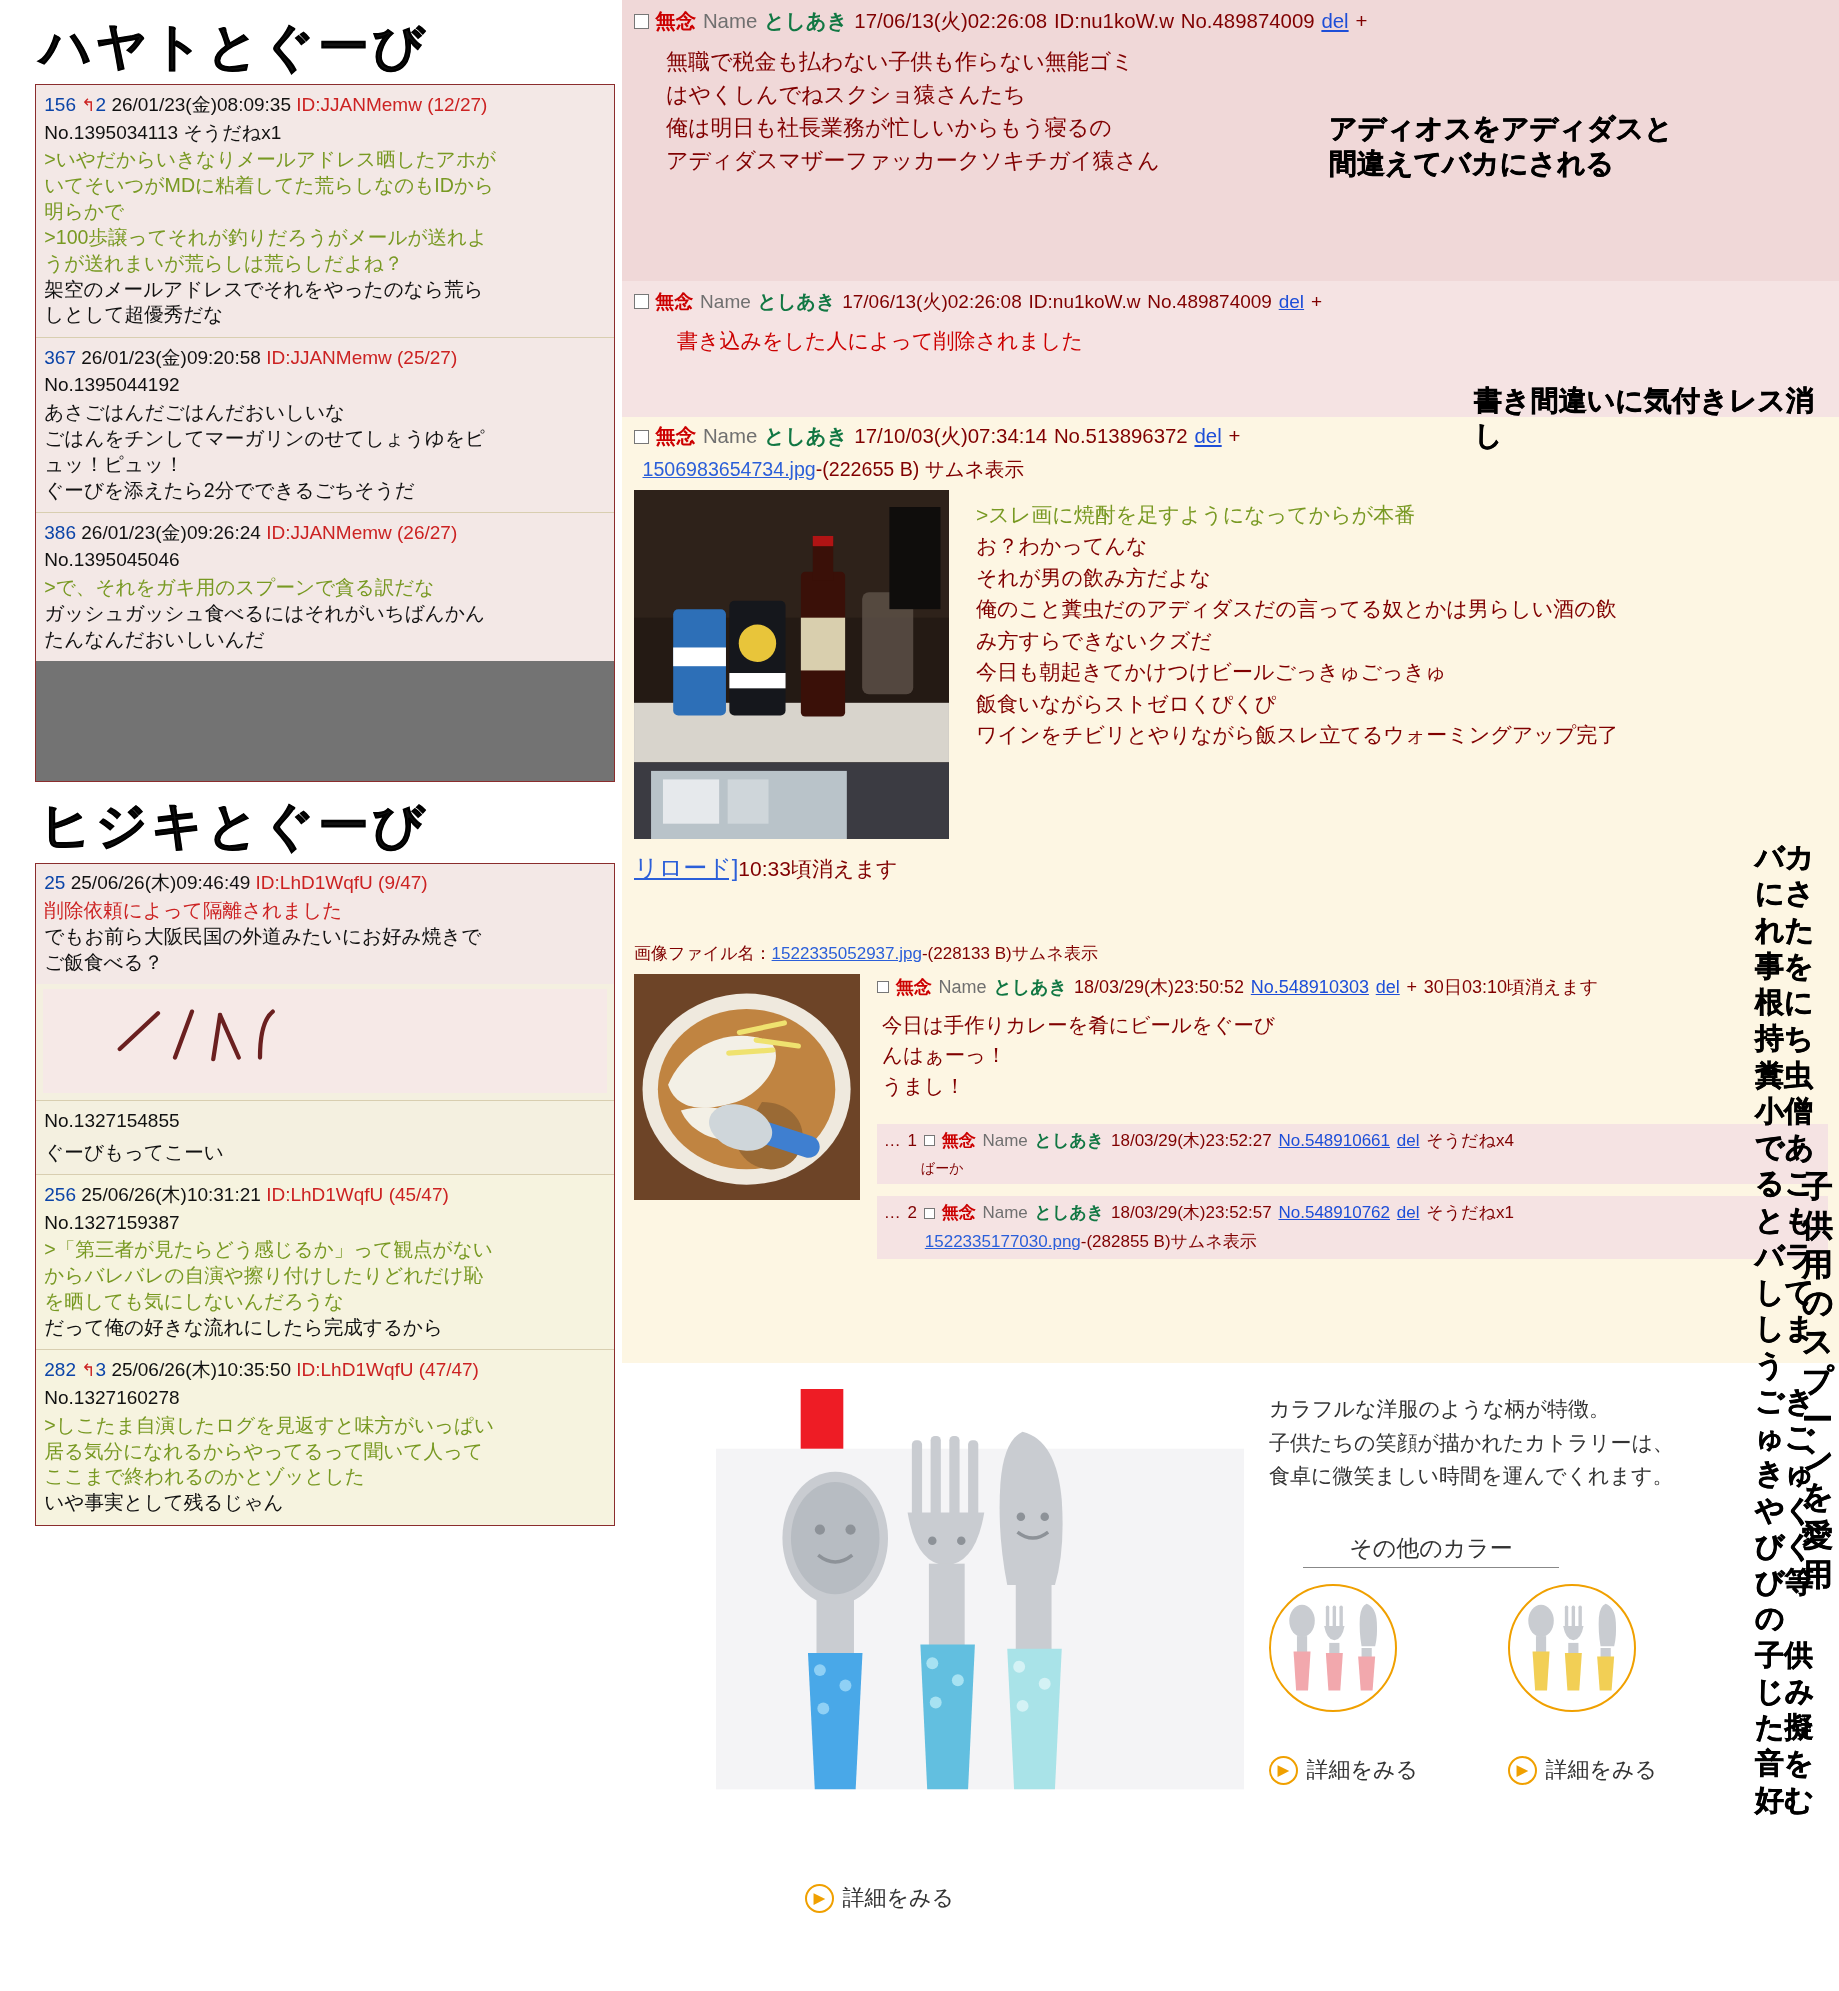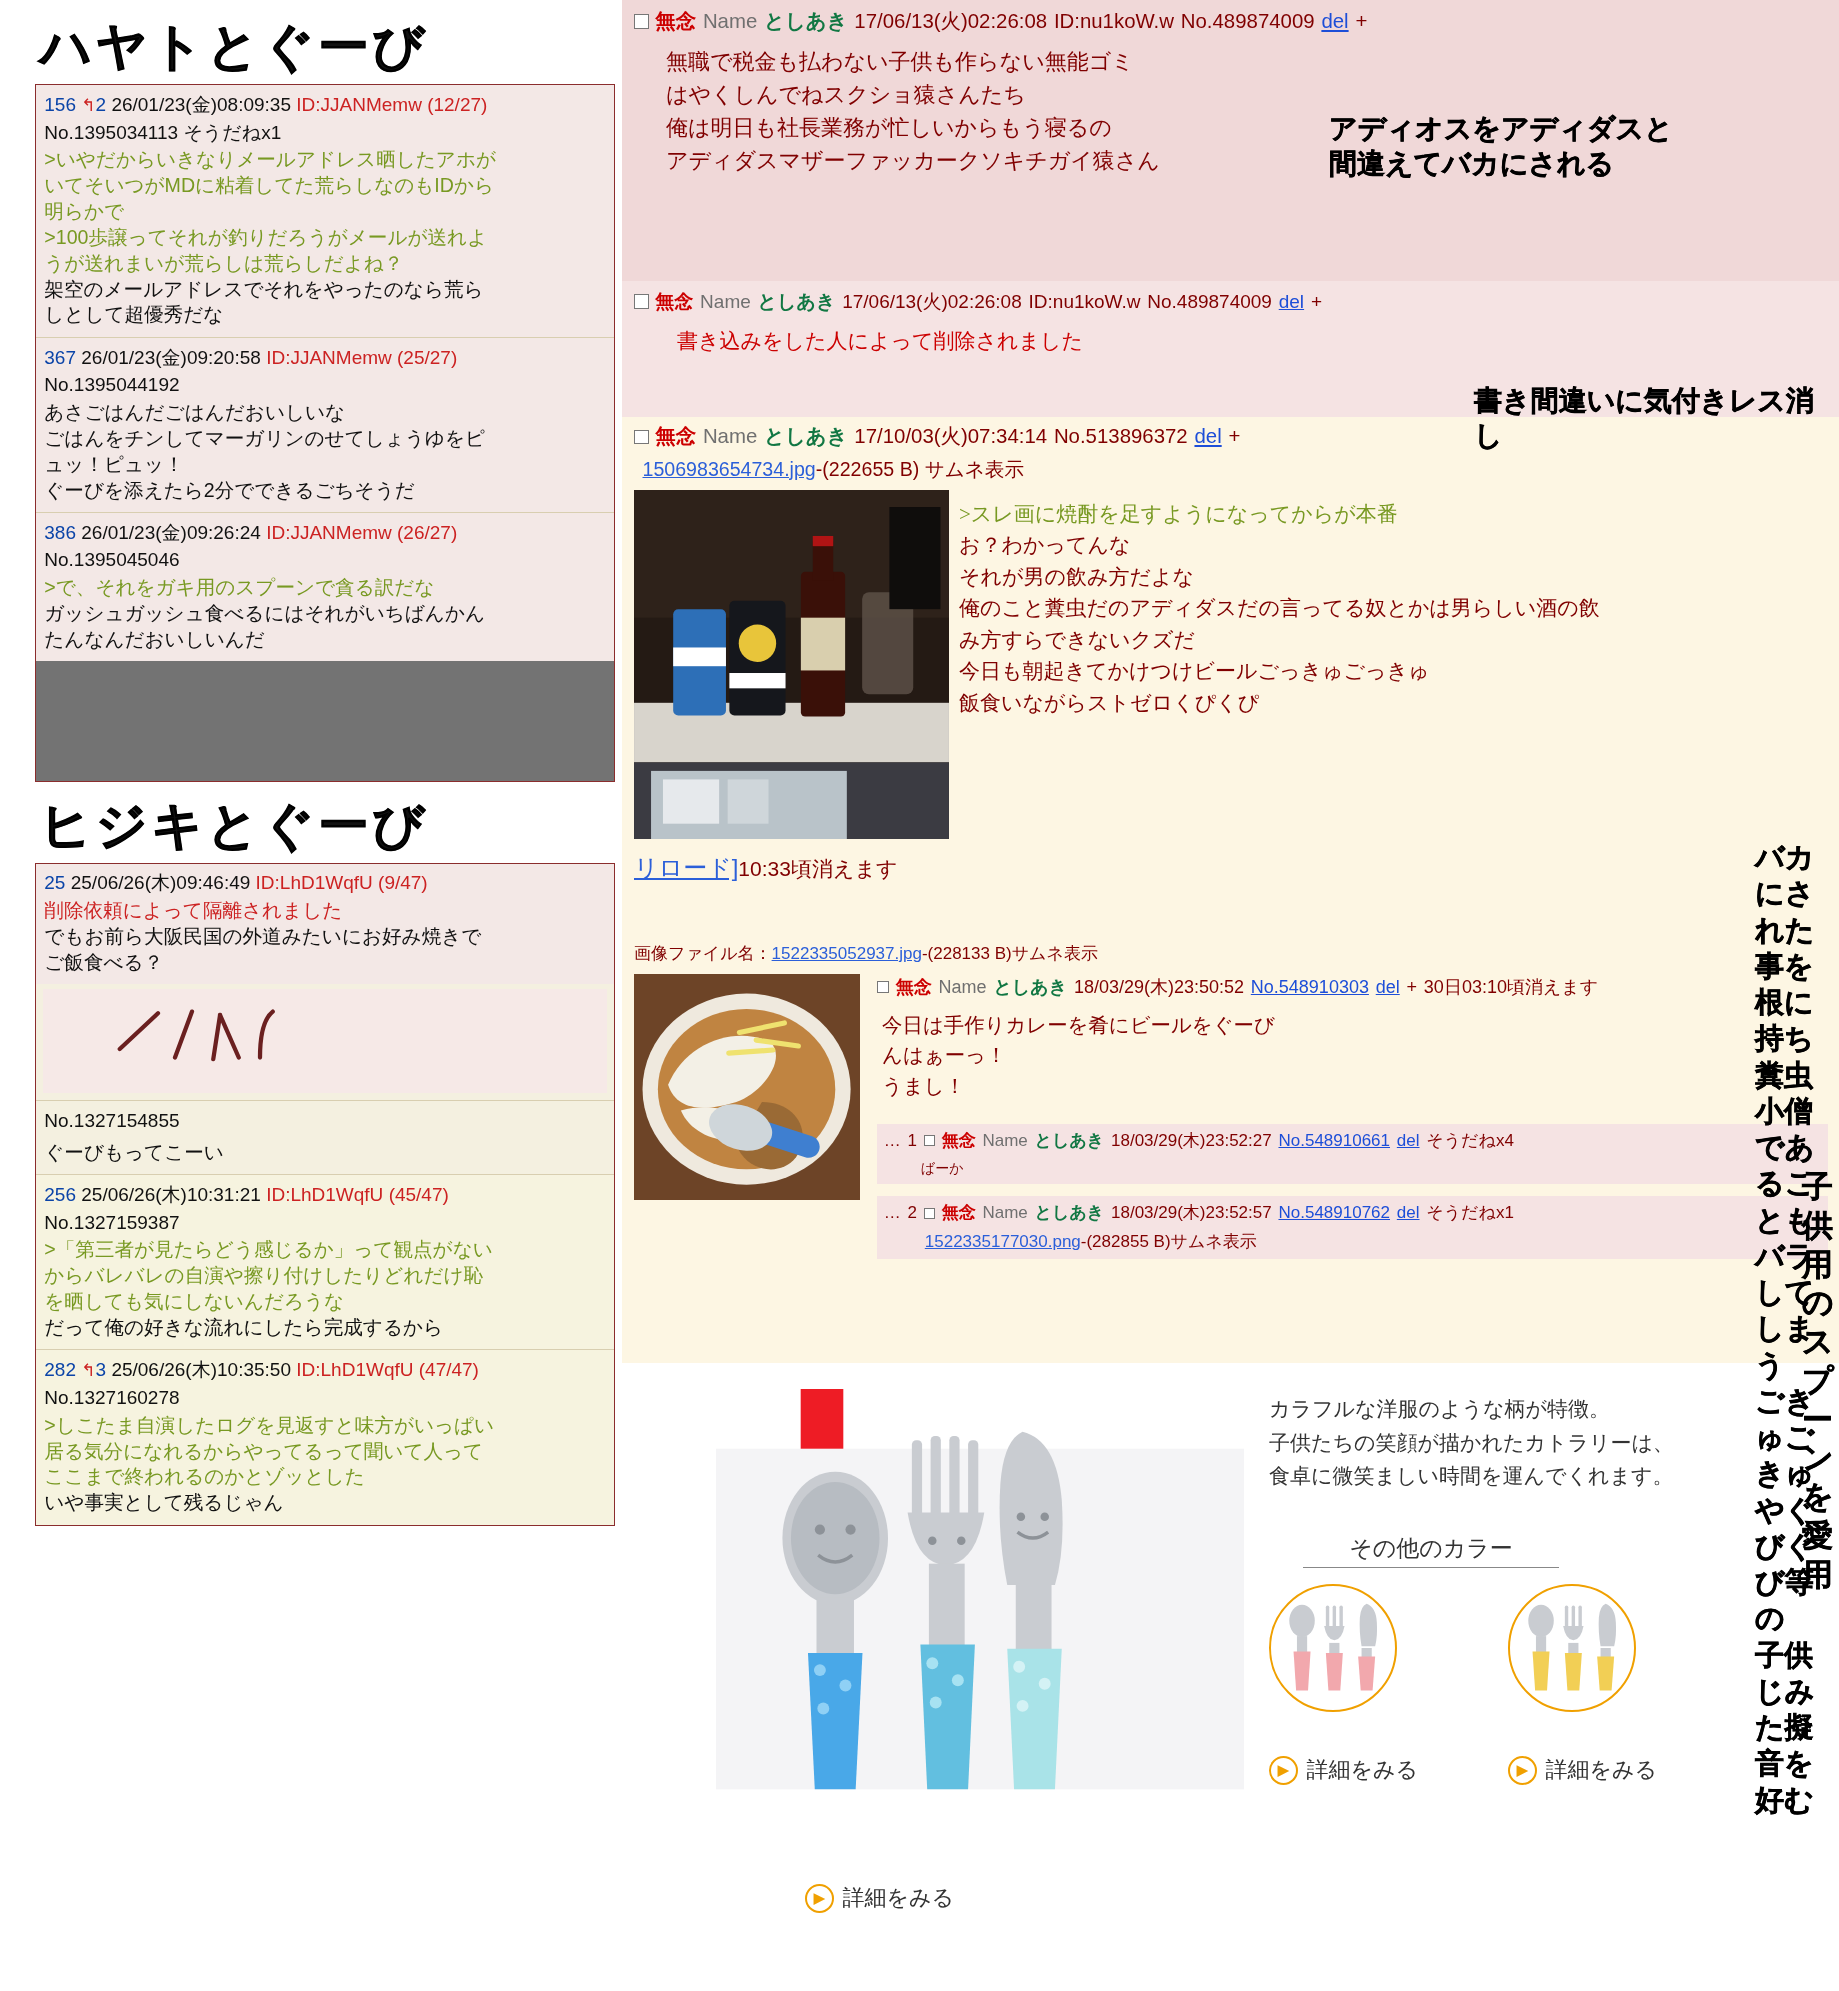--- a/index.html
+++ b/index.html
@@ -307,21 +307,21 @@
         <span class="dt">17/10/03(火)07:34:14</span>
         <span class="dt">No.513896372</span>
         <span class="delk">del</span>
         <span class="plus">+</span>
       </div>
       <div style="margin-left:8.5px; margin-top:3.4px;">
         <span class="filelink" style="text-decoration:underline;">1506983654734.jpg</span><span class="dt">-(222655 B)</span>
         <span class="dt">サムネ表示</span>
       </div>
 
-      <div style="display:flex; gap:10px; margin-top:6.8px;font-family:Liberation Serif, serif;">
+      <div style="display:flex; gap:27px; margin-top:6.8px;">
 
         <div class="photo">
           <svg width="315" height="349" viewBox="0 0 370 410">
             <rect width="370" height="410" fill="#241a14"></rect>
             <rect x="0" y="0" width="370" height="150" fill="#2e221a"></rect>
             <rect x="0" y="250" width="370" height="70" fill="#d8d4cc"></rect>
             <rect x="0" y="320" width="370" height="90" fill="#3b3b42"></rect>
             <rect x="20" y="330" width="230" height="80" fill="#b9c3c9"></rect>
             <rect x="34" y="340" width="66" height="52" fill="#e6e9ec"></rect>
             <rect x="110" y="340" width="48" height="52" fill="#cfd6da"></rect>
@@ -342,20 +342,21 @@
           </svg>
         </div>
         <div class="ftext" style="margin-left:0; font-size:21px;">
           <span class="body-line q">&gt;スレ画に焼酎を足すようになってからが本番</span>
           <span class="body-line">お？わかってんな</span>
           <span class="body-line">それが男の飲み方だよな</span>
           <span class="body-line">俺のこと糞虫だのアディダスだの言ってる奴とかは男らしい酒の飲</span>
           <span class="body-line">み方すらできないクズだ</span>
           <span class="body-line">今日も朝起きてかけつけビールごっきゅごっきゅ</span>
           <span class="body-line">飯食いながらストゼロくぴくぴ</span>
+          <span class="body-line">ワインをチビリとやりながら飯スレ立てるウォーミングアップ完了</span>
         </div>
       </div>
 
       <div style="margin-top:12px;">
         <span class="reload">リロード]</span><span class="dt" style="font-size:21px;">10:33頃消えます</span>
       </div>
     </div>
 
     <div class="fblock fb-cream futaba" style="height:426px; padding-top:5.1px;">
       <div style="font-size:17px;">

